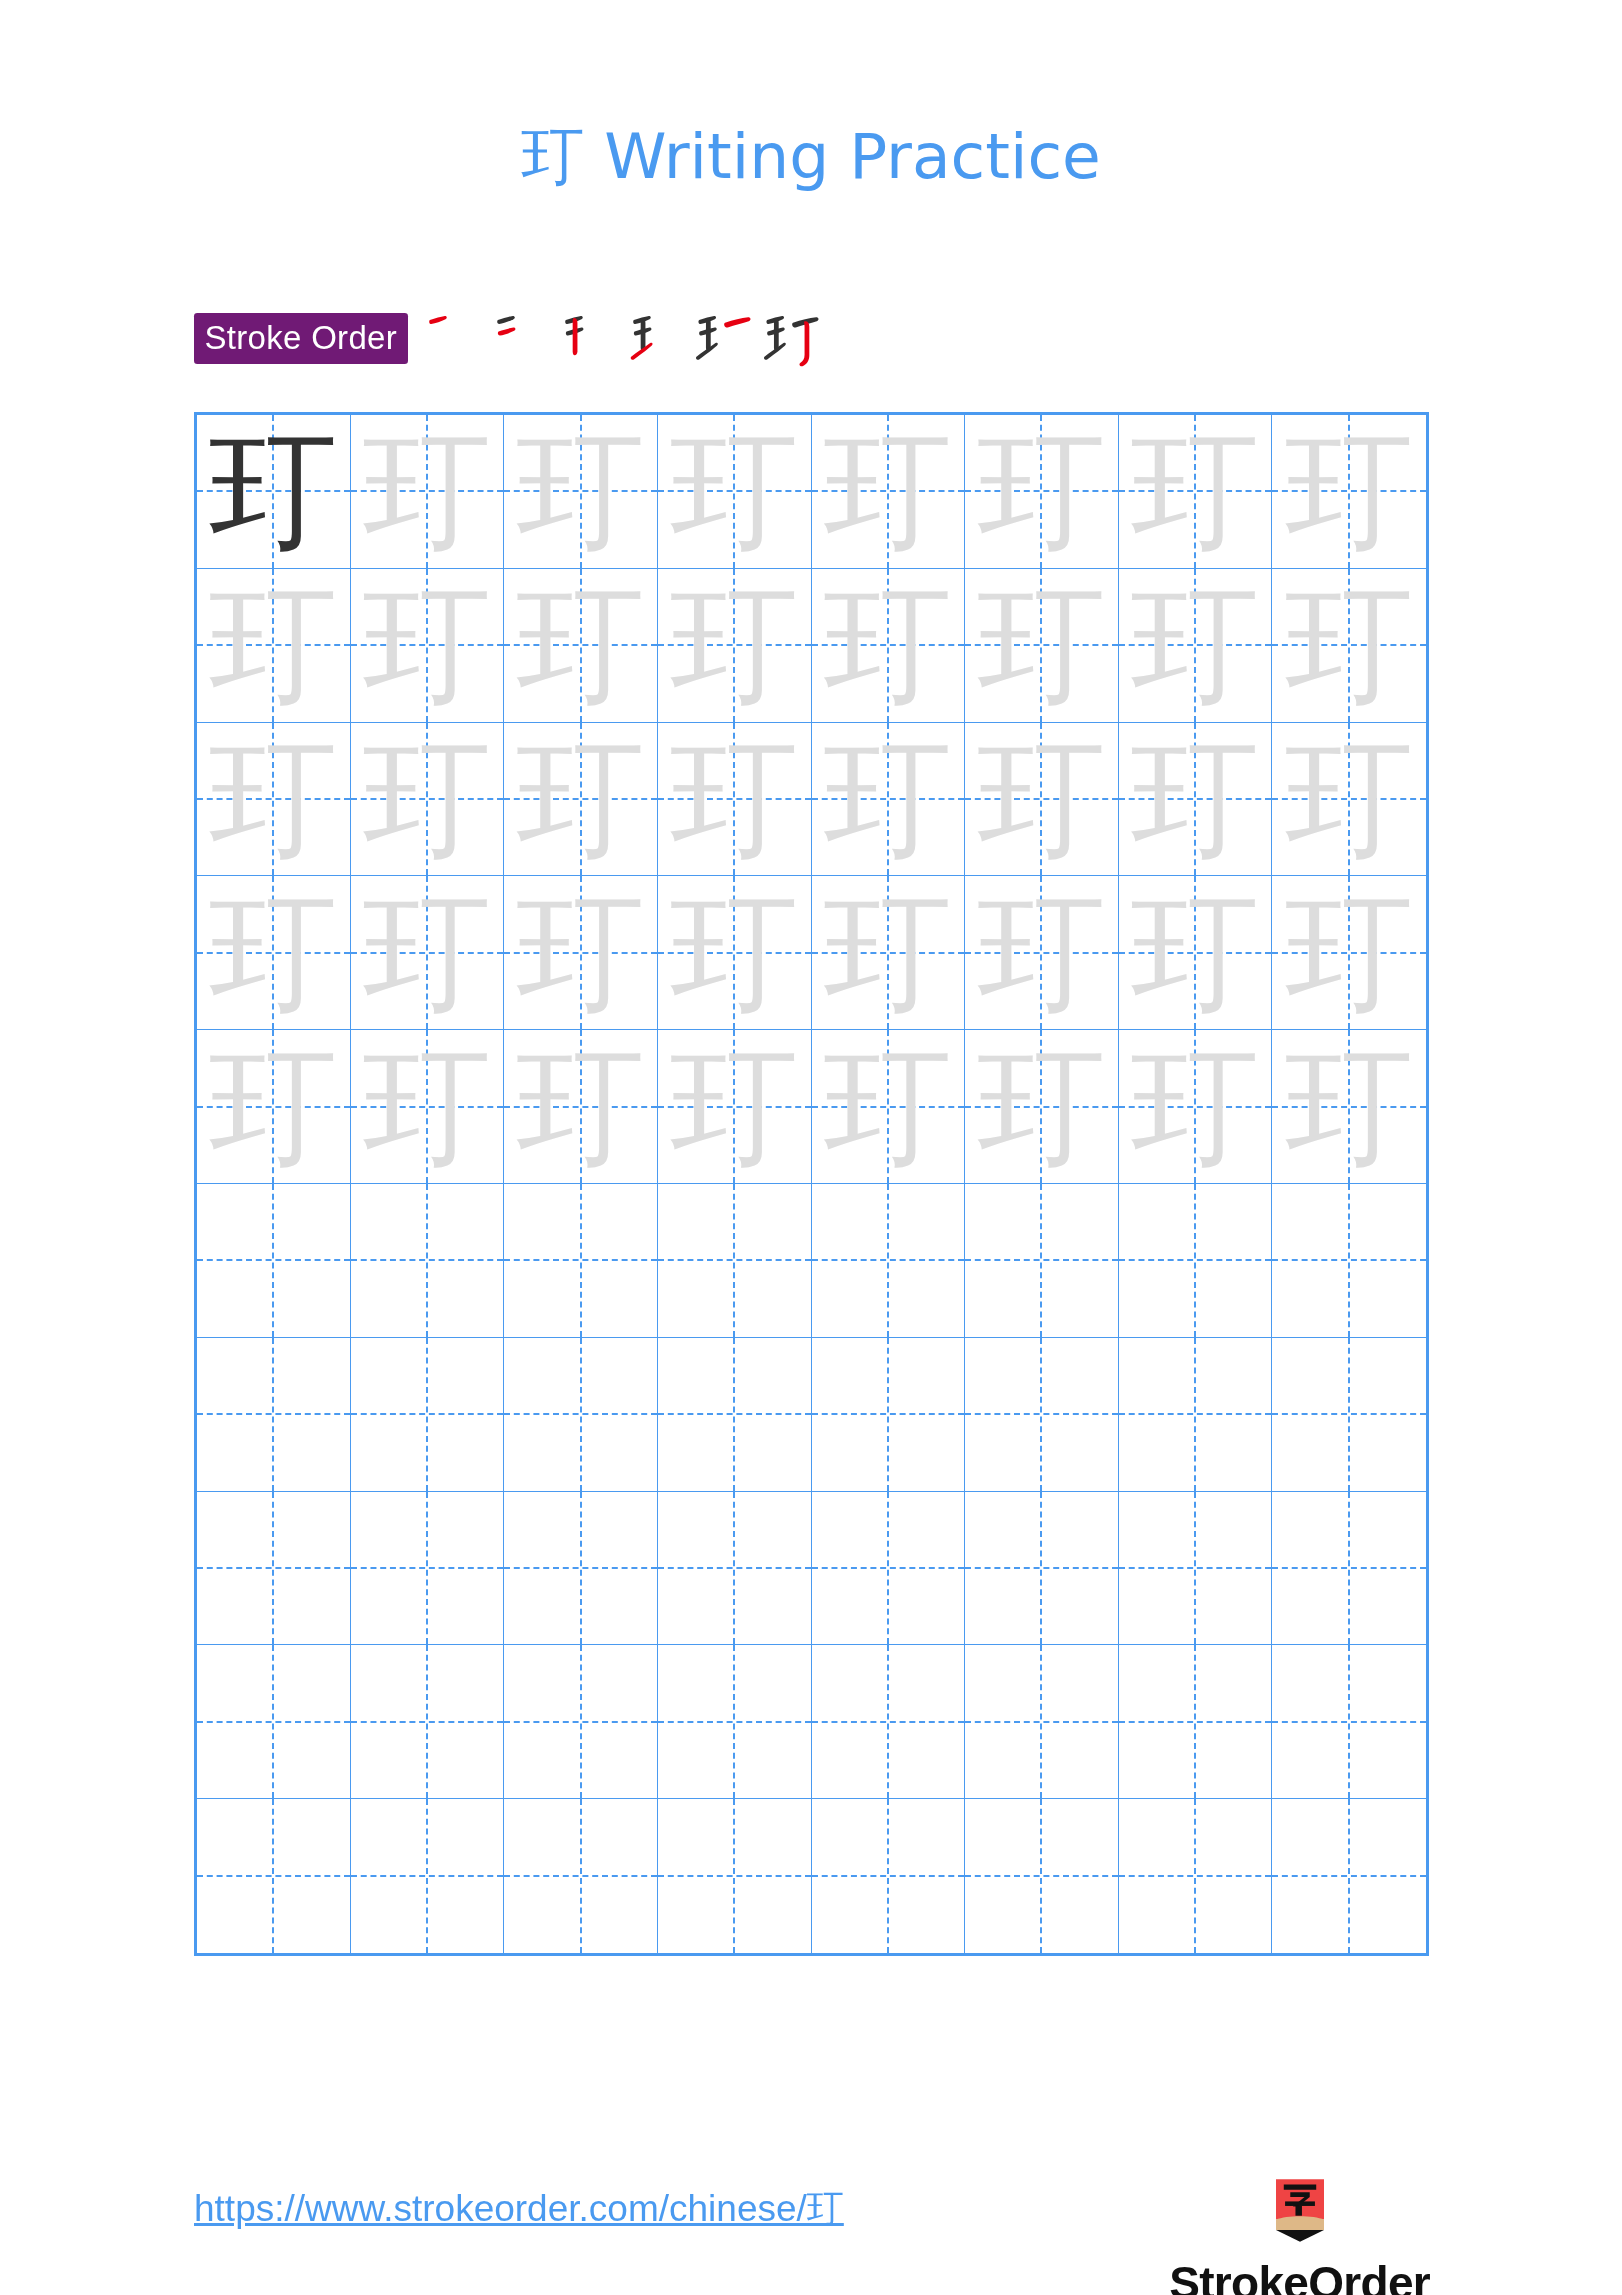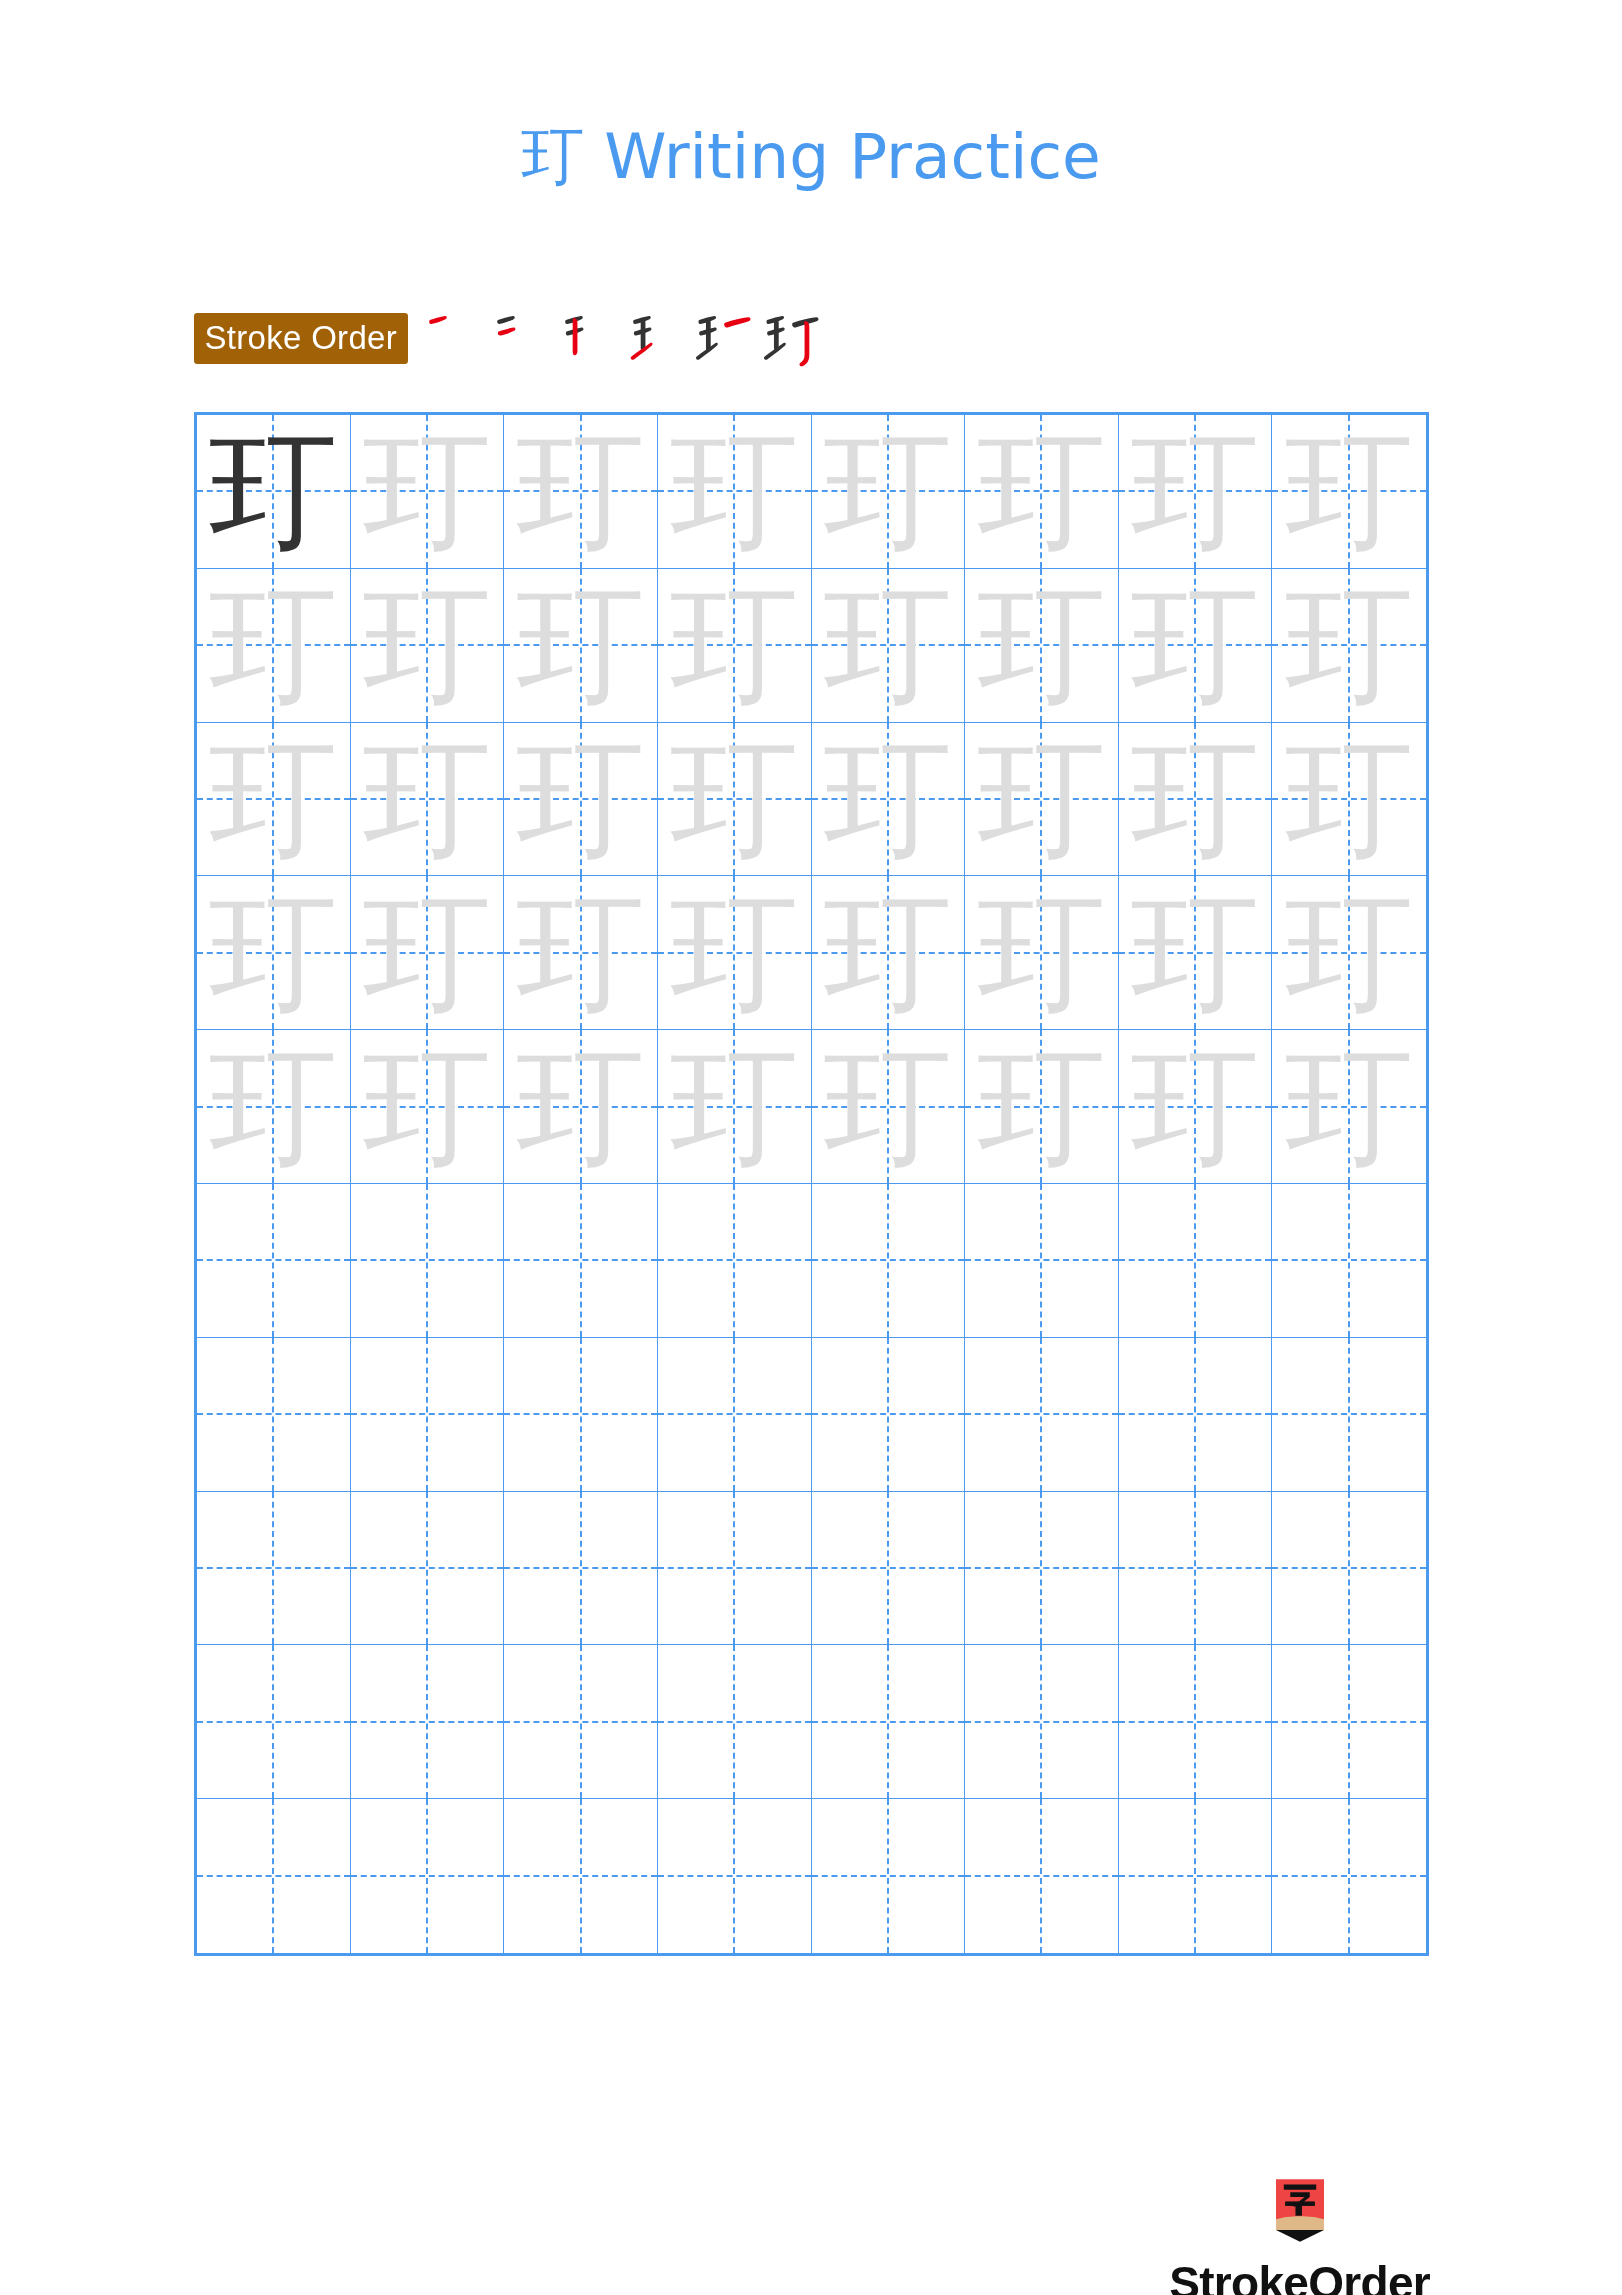--- a/index.html
+++ b/index.html
@@ -37,21 +37,21 @@
   .stroke-order-row {
     position: absolute;
     left: 194px;
     top: 302px;
     height: 73px;
     display: flex;
     align-items: center;
     gap: 0px;
   }
   .stroke-order-badge {
-    background: #a16207;
+    background: #701a75;
     color: #ffffff;
     font-size: 33px;
     line-height: 1;
     padding: 7.9px 10.5px 10.5px 10.5px;
     border-radius: 3.3px;
     white-space: nowrap;
     letter-spacing: 0.3px;
   }
   .stroke-frames {
     display: flex;
@@ -390,20 +390,21 @@
     <div class="grid-cell row-last"></div>
     <div class="grid-cell row-last"></div>
     <div class="grid-cell row-last"></div>
     <div class="grid-cell row-last"></div>
     <div class="grid-cell row-last"></div>
     <div class="grid-cell row-last"></div>
     <div class="grid-cell col-last row-last"></div>
   </div>
 
 <div class="footer">
+  <a class="footer-url" href="#">https://www.strokeorder.com/chinese/玎</a>
 
   <div class="footer-brand">
     <div class="brand-mark">
       <svg viewBox="0 0 74 96" xmlns="http://www.w3.org/2000/svg" width="48" height="63">
         <path d="M0 0 H74 V62 H0 Z" fill="#ef4444"></path>
         <path d="M0 62 C16 55 58 55 74 62 L74 78 L0 78 Z" fill="#deb887"></path>
         <path d="M0 78 L74 78 L37 96 Z" fill="#111111"></path>
         <g fill="#111111">
           <path d="M12 8 H62 V16 H12 Z"></path>
           <path d="M22 20 H52 V27 L34 42 H26 L44 27 H22 Z"></path>

